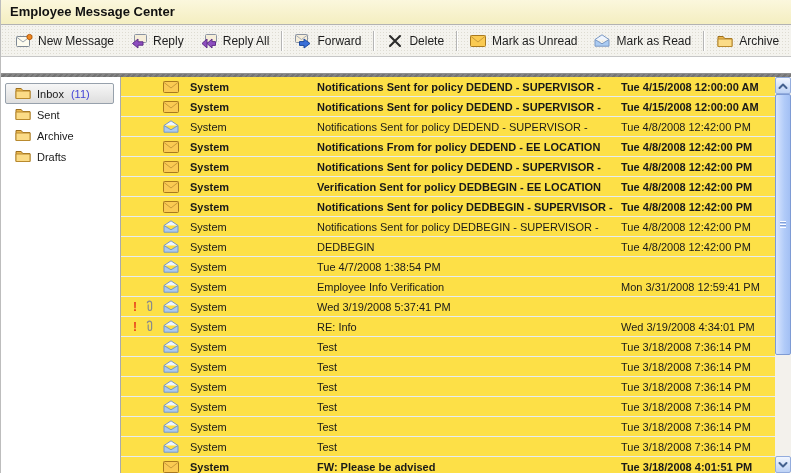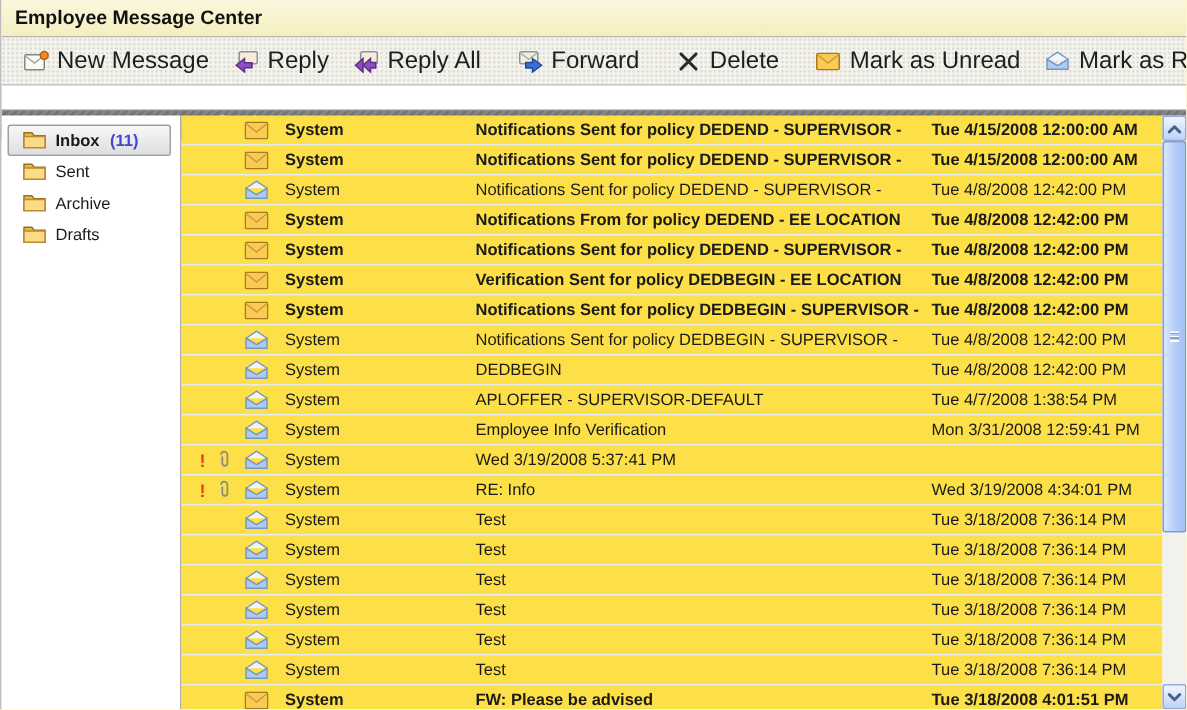--- a/index.html
+++ b/index.html
@@ -21,21 +21,21 @@
   .toolbar {
     position:absolute; top:25px; left:0; right:0; height:32px;
     background-color:#f4f3ee;
     background-image:radial-gradient(#dedcd2 0.8px, transparent 0.9px);
     background-size:3px 3px;
     border-bottom:1px solid #c6c6c6;
     display:flex; align-items:center; padding-left:6px;
   }
   .tbtn {
     display:inline-flex; align-items:center; gap:5px;
-    padding:3px 7px; font-size:16px; color:#1e1e1e; cursor:default;
+    padding:3px 7px; font-size:12px; color:#1e1e1e; cursor:default;
     border:1px solid transparent; border-radius:2px; white-space:nowrap;
   }
   .tsep { width:1px; height:20px; background:#b5b5b5; box-shadow:1px 0 0 #fff; margin:0 4px; }
   .ticon { display:inline-flex; width:18px; height:16px; align-items:center; justify-content:center; }
   
   .colheader {
     position:absolute; top:73px; left:0; right:0; height:20px;
     background-image:repeating-linear-gradient(135deg, rgba(255,255,255,0.07) 0 2px, rgba(0,0,0,0.06) 2px 4px),
                      linear-gradient(#7e7e7e, #575757);
     color:#fff; font-weight:bold; display:flex; align-items:flex-end;
@@ -56,21 +56,21 @@
     background:#fff; border-right:1px solid #ababab; padding-top:6px;
   }
   .folder-item {
     height:21px; display:flex; align-items:center; gap:6px;
     padding-left:9px; margin:0 6px 0 4px; border:1px solid transparent;
     cursor:default; white-space:nowrap;
   }
   .folder-item.selected {
     border:1px solid #97a1ac; border-radius:2px;
     background:linear-gradient(#f7f7f7, #dedede);
-    font-weight:bold;
+    font-weight:normal;
   }
   .folder-count { color:#4343d6; margin-left:1px; }
   
   .list { position:absolute; left:120px; top:77px; right:16px; bottom:0; overflow:hidden; background:#fde047; }
   .row {
     height:20px; display:flex; align-items:center; padding-left:7px;
     border-bottom:1px solid #e6ecf3; cursor:default; white-space:nowrap;
   }
   .row.unread { font-weight:bold; }
   .cell { display:flex; align-items:center; height:100%; overflow:hidden; }
@@ -469,21 +469,20 @@
           </svg>
         </span>
         <span class="cell c-env">
 
           <svg class="ic-env-open" width="16" height="13" viewBox="0 0 16 13">
             <path d="M1,5.5 L8,0.8 L15,5.5" fill="#eef5ff" stroke="#7a97c2"></path>
             <path d="M1,5.5 L8,9.8 L15,5.5 L15,12.2 L1,12.2 Z" fill="#aacbf2" stroke="#7a97c2"></path>
           </svg>
         </span>
         <span class="cell c-from">System</span>
-        <span class="cell c-subj">APLOFFER - SUPERVISOR-DEFAULT</span>
         <span class="cell c-sent">Tue 4/7/2008 1:38:54 PM</span>
       </div>
 
       <div class="row">
         <span class="cell c-pri">
           <span class="pri-glyph">!</span>
         </span>
         <span class="cell c-att">
           <svg width="11" height="13" viewBox="0 0 11 13">
             <path d="M3.4,3.2 a2.1,2.1 0 0 1 4.2,0 v5.6 a1.7,1.7 0 0 1 -3.4,0 V4.4" fill="none" stroke="#8b8b8b" stroke-width="1.2"></path>

